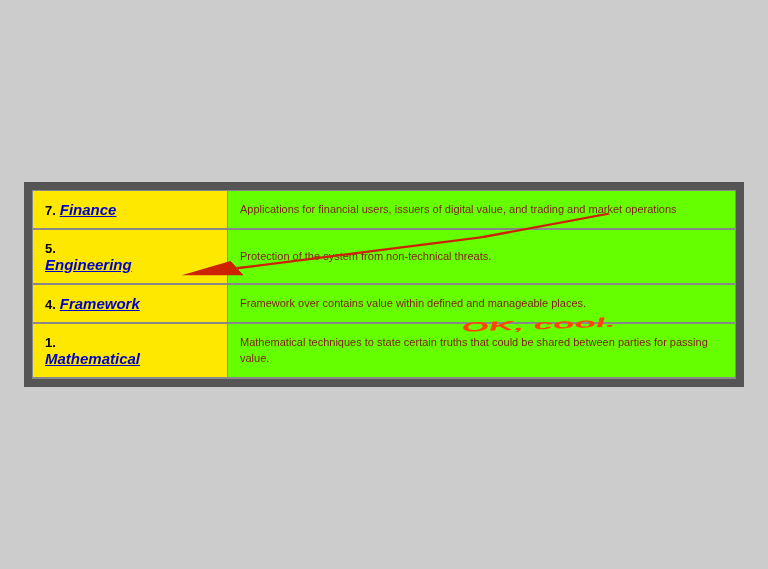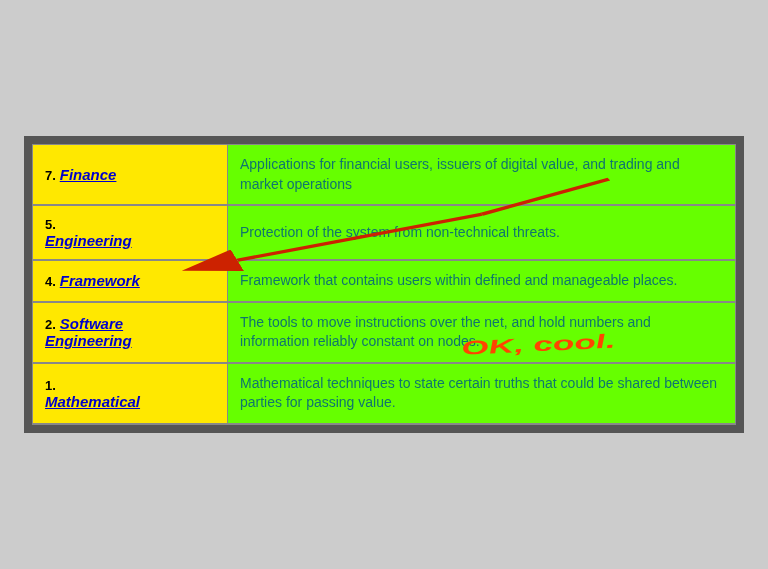--- a/index.html
+++ b/index.html
@@ -47,22 +47,22 @@
     }
     .left-cell a {
       color: #0000CC;
       text-decoration: underline;
       font-style: italic;
       font-weight: bold;
       font-size: 15px;
     }
     .right-cell {
       background: #66FF00;
-      font-size: 14px;
-      color: #0f766e;
+      font-size: 11px;
+      color: #7f1d1d;
       line-height: 1.4;
     }
     .wrapper {
       position: relative;
     }
     
     .overlay {
       position: absolute;
       top: 0;
       left: 0;
@@ -95,31 +95,24 @@
           <a href="#">Engineering</a>
         </td>
         <td class="right-cell">Protection of the system from non-technical threats.</td>
       </tr>
 
       <tr>
         <td class="left-cell">
           <span class="num">4.</span>
           <a href="#">Framework</a>
         </td>
-        <td class="right-cell">Framework that contains users within defined and manageable places.</td>
+        <td class="right-cell">Framework over contains value within defined and manageable places.</td>
       </tr>
 
 
-      <tr>
-        <td class="left-cell">
-          <span class="num">2.</span>
-          <a href="#">Software<br>Engineering</a>
-        </td>
-        <td class="right-cell">The tools to move instructions over the net, and hold numbers and information reliably constant on nodes.</td>
-      </tr>
 
       <tr>
         <td class="left-cell">
           <span class="num">1.</span><br>
           <a href="#">Mathematical</a>
         </td>
         <td class="right-cell">Mathematical techniques to state certain truths that could be shared between parties for passing value.</td>
       </tr>
     </tbody>
       </table>

